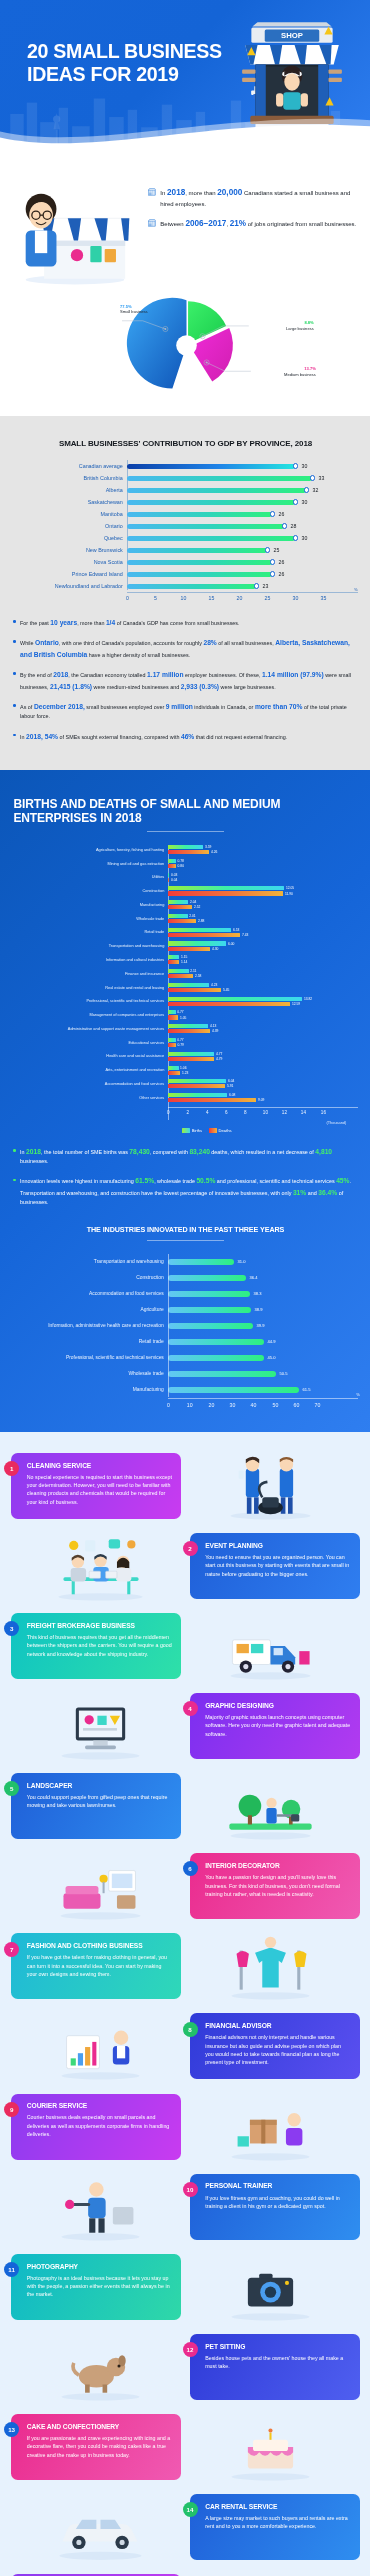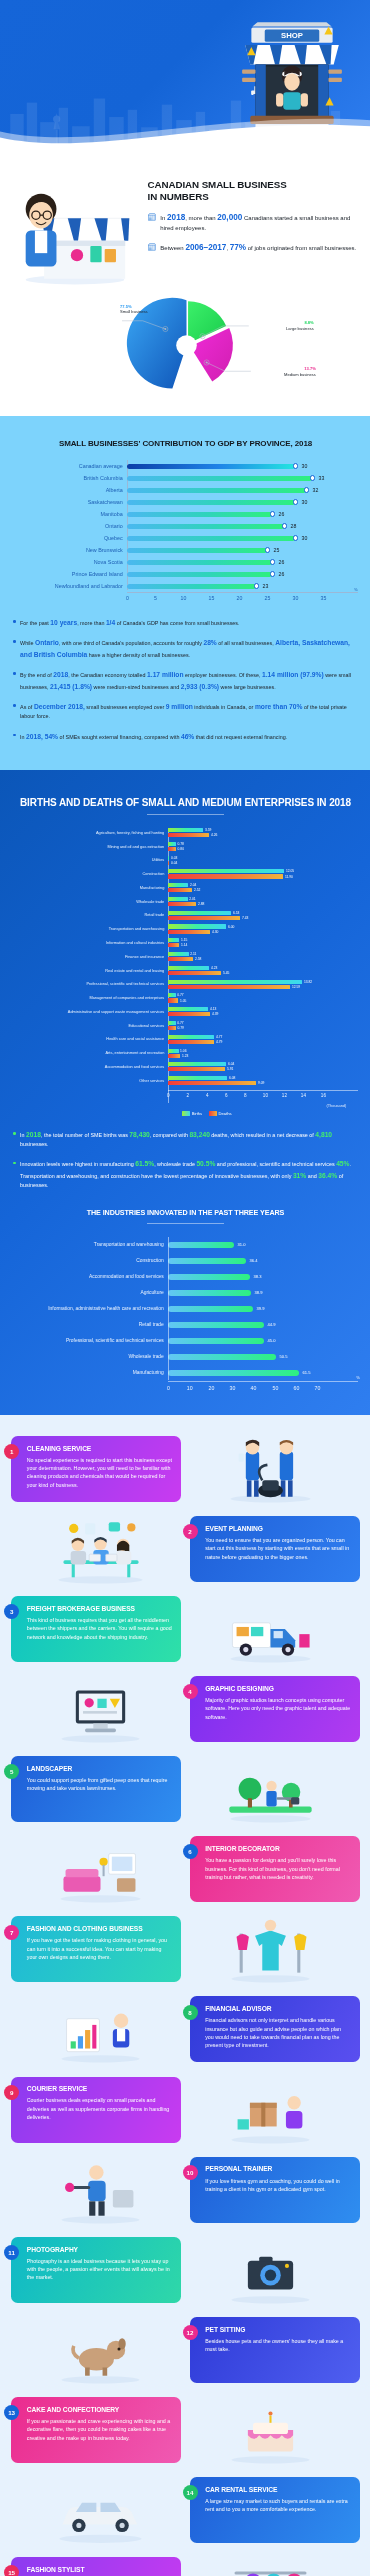--- a/index.html
+++ b/index.html
@@ -59,21 +59,21 @@
   .lbl .nm { color: #20262e; display: block; }
   .lbl-small { left: 120px; top: 12.4px; text-align: left; }
   .lbl-small .pct { color: #2f9bf0; }
   .lbl-large { left: 286px; top: 29px; text-align: right; }
   .lbl-large .pct { color: #22d662; }
   .lbl-medium { left: 284px; top: 75px; text-align: right; }
   .lbl-medium .pct { color: #ea2b8e; }
 
   
   .gdp {
-    background: #7dd3fc; padding: 23px 13.4px 19.6px 13.4px; position: relative;
+    background: #e5e5e5; padding: 23px 13.4px 19.6px 13.4px; position: relative;
   }
   .gdp-title {
     text-align: center; font-size: 8px; font-weight: bold;
     color: #14191f; letter-spacing: -0.1px; margin-bottom: 12.4px;
     text-transform: uppercase;
   }
   .bar-chart { position: relative; padding-left: 0; }
   .brow { display: flex; align-items: center; height: 12px; }
   .brow-label {
     width: 114px; text-align: right; padding-right: 4.6px;
@@ -105,21 +105,21 @@
   .dot { width: 2.6px; height: 2.6px; border-radius: 50%; background: #1565d8; margin-top: 3.1px; flex: none; }
   .bl-text { font-size: 5.4px; line-height: 1.72; color: #20262e; }
   .bl-text b { color: #1565d8; font-weight: bold; font-size: 6.7px; }
 
   
   .births {
     background: linear-gradient(135deg, #0b56b8 0%, #1565d8 45%, #2f7ef0 100%);
     padding: 27px 13.4px 20.6px 13.4px; color: #fff; position: relative;
   }
   .births-title {
-    text-align: center; font-size: 10px; font-weight: bold; letter-spacing: -0.1px;
+    font-size: 12px; font-weight: bold; letter-spacing: -0.1px;
     text-transform: uppercase;
   }
   .rule { width: 77px; height: 0.5px; background: rgba(255,255,255,.45); margin: 5.7px auto 13.4px auto; }
   .bd-row { display: flex; align-items: center; margin-bottom: 3.6px; }
   .bd-label {
     width: 155px; text-align: right; padding-right: 4.1px;
     font-size: 3.9px; color: #eaf3ff; line-height: 1.2;
   }
   .bd-bars { flex: 1; position: relative; }
   .bd-bar { height: 4.1px; display: flex; align-items: center; margin-bottom: 1px; }
@@ -258,20 +258,24 @@
         <polygon points="176,12 184,28 168,28" fill="#f5c518"></polygon>
         <polygon points="26,52 34,68 18,68" fill="#f5c518"></polygon>
         <polygon points="178,150 186,166 170,166" fill="#f5c518"></polygon>
         <rect x="8" y="96" width="26" height="8" rx="2" fill="#caa27a"></rect>
         <rect x="8" y="112" width="26" height="8" rx="2" fill="#caa27a"></rect>
         <rect x="176" y="96" width="26" height="8" rx="2" fill="#caa27a"></rect>
         <rect x="176" y="112" width="26" height="8" rx="2" fill="#caa27a"></rect>
       </svg>
     </div>
 
+    <div class="hero-title">
+      <div>20 SMALL BUSINESS</div>
+      <div>IDEAS FOR 2019</div>
+    </div>
 
     <svg class="hero-curve" viewBox="0 0 720 90" preserveAspectRatio="none">
       <path d="M0,52 C180,92 420,10 720,30 L720,90 L0,90 Z" fill="#ffffff"></path>
       <path d="M0,40 C180,80 420,0 720,18 L720,34 C420,16 180,96 0,56 Z" fill="#ffffff" opacity=".45"></path>
     </svg>
   </div>
 
   <div class="numbers">
     <div class="numbers-inner">
       <div class="numbers-art">
@@ -297,24 +301,20 @@
             <rect x="24" y="120" width="60" height="70" rx="10" fill="#2f7ed8"></rect>
             <rect x="42" y="120" width="24" height="44" fill="#ffffff"></rect>
           </g>
           <rect x="150" y="150" width="22" height="32" rx="2" fill="#2fd0a8"></rect>
           <rect x="178" y="156" width="22" height="26" rx="2" fill="#f0a83c"></rect>
           <circle cx="124" cy="168" r="12" fill="#ea2b8e"></circle>
         </svg>
       </div>
 
       <div class="numbers-text">
-        <div class="sec-title">
-          <div>CANADIAN SMALL BUSINESS</div>
-          <div>IN NUMBERS</div>
-        </div>
         <div id="facts">
             <div class="fact">
               <span class="fact-icon"><svg width="8.2" height="8.2" viewBox="0 0 16 16">
                   <rect x="1" y="4" width="14" height="10" fill="none" stroke="#2f7ed8"></rect>
                   <path d="M1 4 L3 1 H13 L15 4" fill="none" stroke="#2f7ed8"></path>
                   <line x1="4" y1="4" x2="4" y2="14" stroke="#2f7ed8"></line>
                   <line x1="8" y1="4" x2="8" y2="14" stroke="#2f7ed8"></line>
                   <line x1="12" y1="4" x2="12" y2="14" stroke="#2f7ed8"></line>
                   <rect x="2" y="9" width="5" height="5" fill="#2f7ed8" opacity=".35"></rect>
                 </svg></span>
@@ -322,21 +322,21 @@
             </div>
             <div class="fact">
               <span class="fact-icon"><svg width="8.2" height="8.2" viewBox="0 0 16 16">
                   <rect x="1" y="4" width="14" height="10" fill="none" stroke="#2f7ed8"></rect>
                   <path d="M1 4 L3 1 H13 L15 4" fill="none" stroke="#2f7ed8"></path>
                   <line x1="4" y1="4" x2="4" y2="14" stroke="#2f7ed8"></line>
                   <line x1="8" y1="4" x2="8" y2="14" stroke="#2f7ed8"></line>
                   <line x1="12" y1="4" x2="12" y2="14" stroke="#2f7ed8"></line>
                   <rect x="2" y="9" width="5" height="5" fill="#2f7ed8" opacity=".35"></rect>
                 </svg></span>
-              <span class="fact-text">Between <b>2006–2017</b>, <b>77%</b> of jobs originated from small businesses.</span>
+              <span class="fact-text">Between <b>2006–2017</b>, <b>21%</b> of jobs originated from small businesses.</span>
             </div>
           </div>
       </div>
     </div>
 
     <div class="donut-wrap">
       <svg class="donut-svg" width="129" height="103" viewBox="0 0 250 200">
         <defs>
           <linearGradient id="gSmall" x1="0" y1="0" x2="1" y2="1">
             <stop offset="0%" stop-color="#3aa7f5"></stop>

